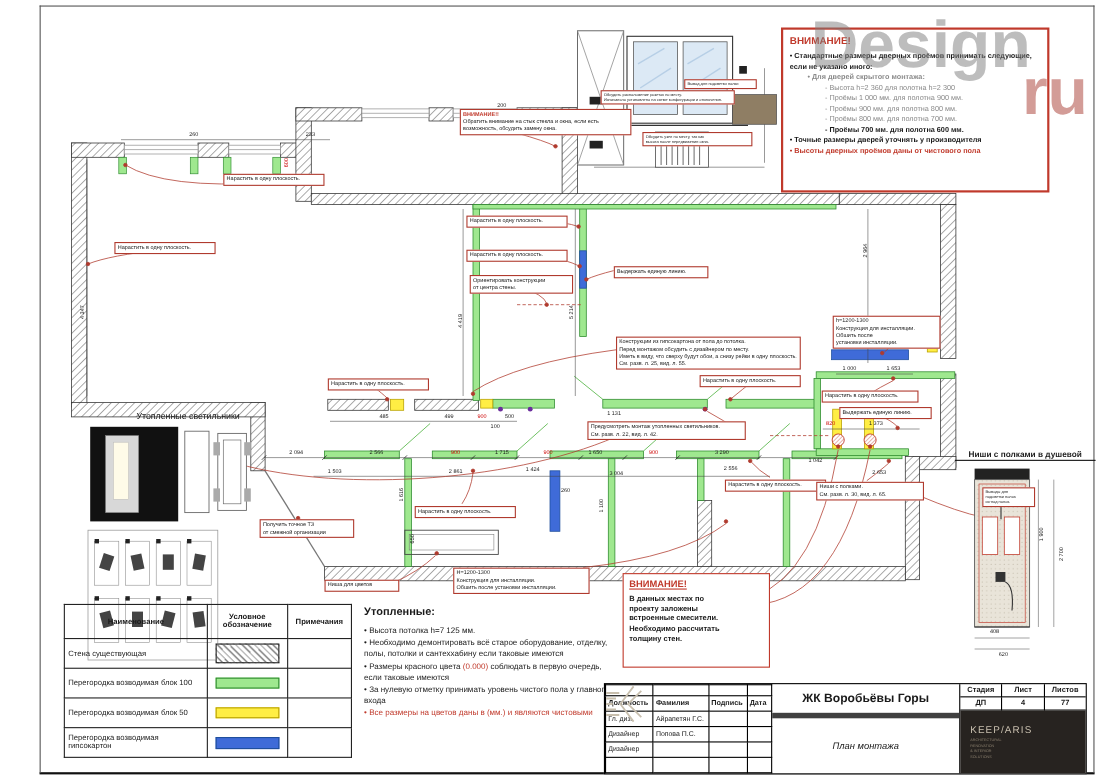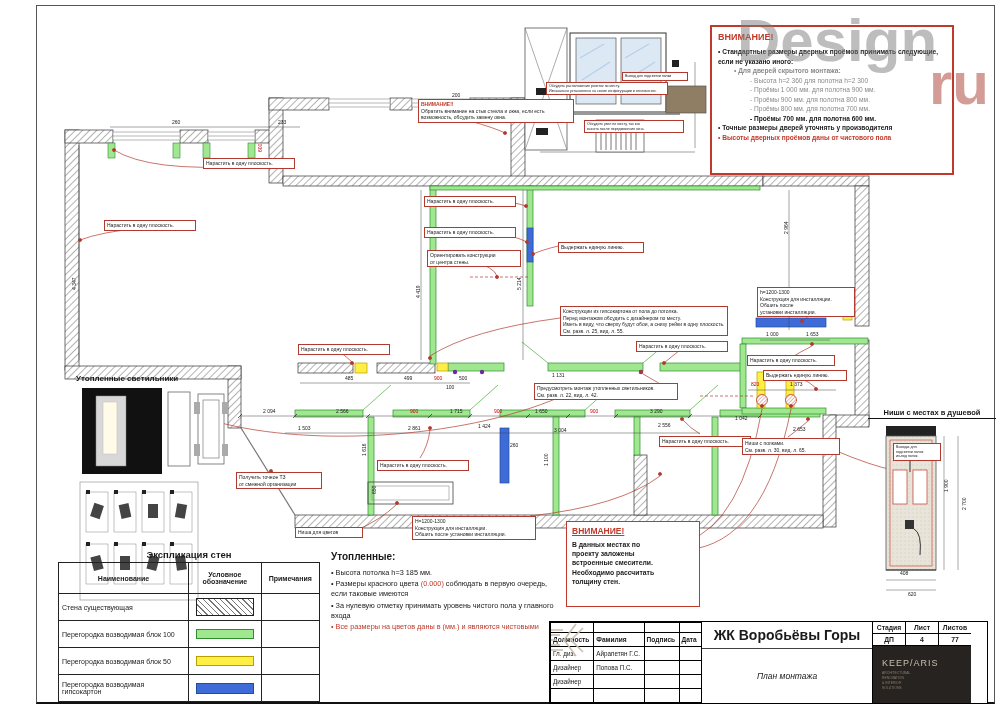--- a/index.html
+++ b/index.html
@@ -17,21 +17,21 @@
   #warnDoors .wtitle{color:#c0392b;font-weight:bold;font-size:9px;margin-bottom:3px;}
   #warnDoors .wl{white-space:pre-line;}
   
   #wm{position:absolute;left:735px;top:18px;width:262px;height:250px;z-index:60;opacity:.5;pointer-events:none;
       font-weight:bold;line-height:.95;}
   #wm .w1{font-size:60px;color:#7e7e7e;text-align:right;margin-right:4px;}
   #wm .w2{font-size:60px;color:#7e7e7e;margin-left:2px;margin-top:-6px;}
   #wm .w3{font-size:60px;color:#a83b32;text-align:right;margin-top:-14px;margin-right:8px;}
   
   #lights{position:absolute;left:76px;top:374px;width:150px;z-index:10;}
-  #lights .ltitle{font-weight:bold;font-size:8px;margin-bottom:3px;}
+  #lights .ltitle{font-weight:normal;font-size:8px;margin-bottom:3px;margin-left:48px;}
   
   #warnMix{position:absolute;left:566px;top:521px;width:122px;height:76px;border:1.5px solid #c0392b;
            background:#fff;padding:4px 5px;z-index:25;}
   #warnMix .wtitle{color:#c0392b;font-weight:bold;font-size:8.5px;text-decoration:underline;margin-bottom:4px;}
   #warnMix .wbody{font-weight:bold;font-size:6.8px;line-height:1.35;white-space:pre-line;}
   
   #legend{position:absolute;left:58px;top:549px;width:262px;z-index:10;}
   #legend .gtitle{text-align:center;font-weight:bold;font-size:9.5px;margin-bottom:2px;}
   #legend table{border-collapse:collapse;width:100%;}
   #legend th,#legend td{border:1px solid #222;font-size:7px;padding:2px 3px;}
@@ -47,24 +47,24 @@
   #notes{position:absolute;left:331px;top:551px;width:232px;z-index:10;}
   #notes .ntitle{font-weight:bold;font-size:10px;margin-bottom:6px;}
   #notes .ni{font-size:7.3px;line-height:1.4;margin-bottom:1px;}
   
   #tblock{position:absolute;left:549px;top:621px;width:437px;height:81px;border:1.5px solid #000;
           display:flex;z-index:10;background:#fff;}
   #tblock table{border-collapse:collapse;height:100%;}
   #tblock td{border:1px solid #000;font-size:6.3px;padding:0 2px;overflow:hidden;white-space:nowrap;}
   #staffT td.hd{font-weight:bold;font-size:6.6px;}
   #tbCenter{width:170px;border-right:1px solid #000;display:flex;flex-direction:column;}
-  #tbProject{height:26px;border-bottom:1px solid #404040;display:flex;align-items:center;justify-content:center;
-             font-weight:bold;font-size:14px;}
+  #tbProject{height:26px;border-bottom:5px solid #404040;display:flex;align-items:center;justify-content:center;
+             font-weight:bold;font-size:11px;}
   #tbDrawing{flex:1;display:flex;align-items:center;justify-content:center;font-size:8.5px;font-style:italic;}
-  #tbRight{width:98px;display:flex;flex-direction:column;}
+  #tbRight{width:114px;display:flex;flex-direction:column;}
   .stagerow{display:flex;height:12px;}
   .stagerow div{flex:1;border-left:1px solid #000;border-bottom:1px solid #000;display:flex;
                 align-items:center;justify-content:center;font-size:6.8px;font-weight:bold;}
   .stagerow div:first-child{border-left:none;}
   #logoPanel{flex:1;background:#272320;display:flex;align-items:center;padding:4px;}
   #logoText{margin-left:5px;}
   #logoName{color:#c8bfae;font-size:9px;letter-spacing:1px;}
   #logoSub{color:#8a7f6e;font-size:3.4px;line-height:1.5;margin-top:3px;white-space:pre-line;}
   
   #nicheTitle{position:absolute;left:868px;top:408px;width:128px;text-align:center;font-weight:bold;
@@ -434,24 +434,23 @@
 
 <div id="warnMix">
   <div class="wtitle">ВНИМАНИЕ!</div>
   <div class="wbody">В данных местах по
 проекту заложены
 встроенные смесители.
 Необходимо рассчитать
 толщину стен.</div>
 </div>
 
-<div id="nicheTitle">Ниши с местах в душевой</div>
+<div id="nicheTitle">Ниши с полками в душевой</div>
 
 <div id="legend">
-  <div class="gtitle">Экспликация стен</div>
   <table>
     <thead>
           <tr id="legendHead">
             <th>Наименование</th>
             <th>Условное
 обозначение</th>
             <th>Примечания</th>
           </tr>
         </thead>
     <tbody id="legendBody">
@@ -476,21 +475,22 @@
             <td class="sw" style="width: 66px;"><span class="swatch sw-blue"></span></td>
             <td style="width: 52px;"></td>
           </tr>
         </tbody>
   </table>
 </div>
 
 <div id="notes">
   <div class="ntitle">Утопленные:</div>
   <div id="notesList">
-        <div class="ni"><span style="color: rgb(26, 26, 26);">• Высота потолка h=3 185 мм.</span></div>
+        <div class="ni"><span style="color: rgb(26, 26, 26);">• Высота потолка h=7 125 мм.</span></div>
+        <div class="ni"><span style="color: rgb(26, 26, 26);">• Необходимо демонтировать всё старое оборудование, отделку, полы, потолки и сантеххабину если таковые имеются</span></div>
         <div class="ni"><span style="color: rgb(26, 26, 26);">• Размеры красного цвета </span><span style="color: rgb(192, 57, 43);">(0.000)</span><span style="color: rgb(26, 26, 26);"> соблюдать в первую очередь, если таковые имеются</span></div>
         <div class="ni"><span style="color: rgb(26, 26, 26);">• За нулевую отметку принимать уровень чистого пола у главного входа</span></div>
         <div class="ni"><span style="color: rgb(192, 57, 43);">• Все размеры на цветов даны в (мм.) и являются чистовыми</span></div>
       </div>
 </div>
 
 <div id="tblock">
   <table id="staffT" style="width:152px;">
     <tbody id="staffBody">
           <tr>

